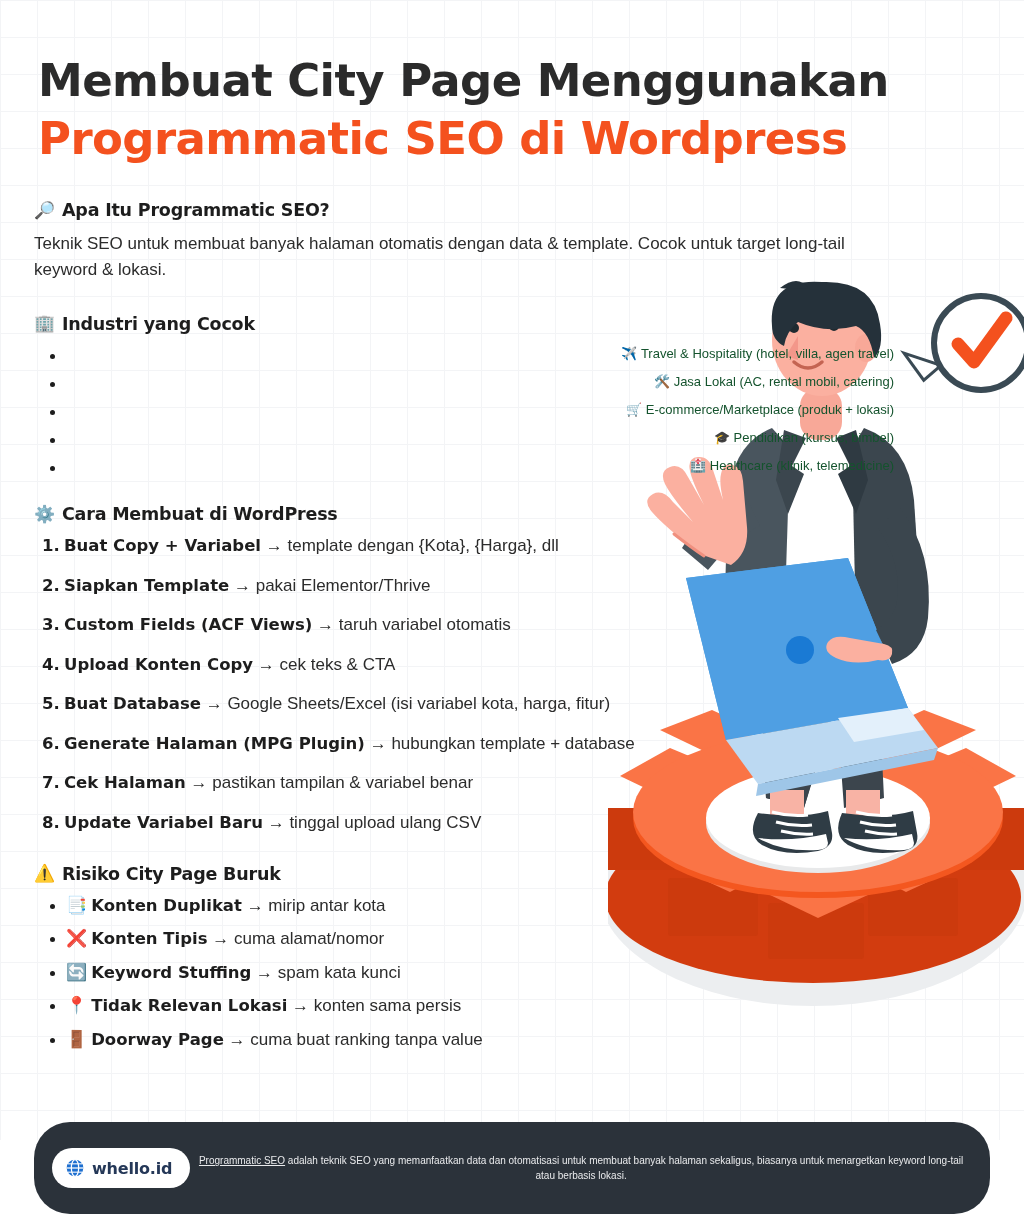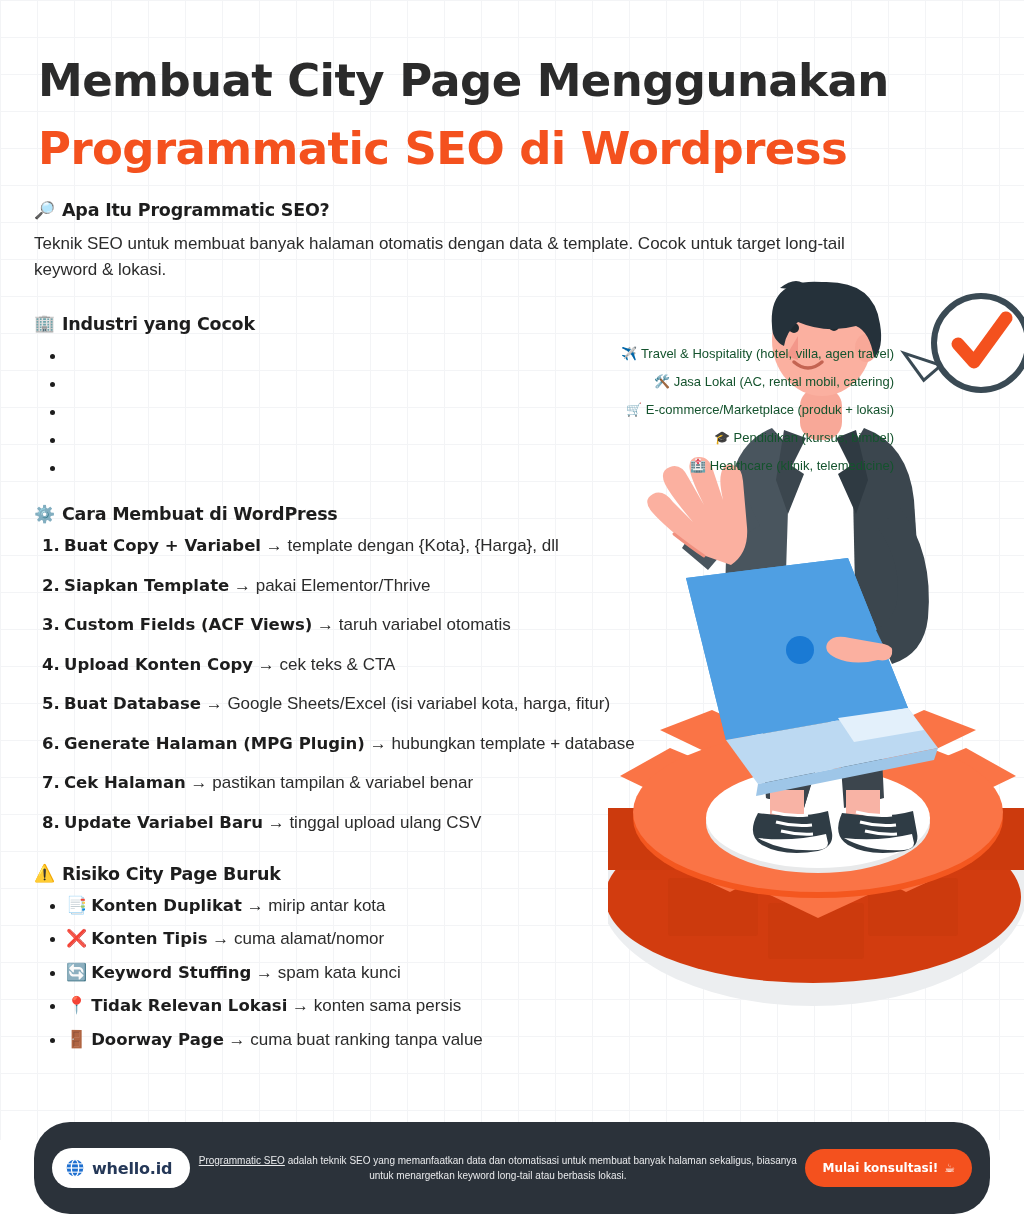--- a/index.html
+++ b/index.html
@@ -58,21 +58,21 @@
   }
   .title-line {
     font-family: "DejaVu Sans", sans-serif;
     font-weight: 700;
     font-size: 45px;
     line-height: 1.28;
     letter-spacing: -0.6px;
     color: #2b2b2b;
     white-space: nowrap;
   }
-  .title-line.accent { color: #f4511e; margin-top: 10px; }
+  .title-line.accent { color: #f4511e; }
 
   
   .content {
     position: absolute;
     left: 34px;
     top: 200px;
     width: 860px;
     z-index: 3;
   }
 
@@ -493,19 +493,15 @@
         <line x1="3.6" y1="7" x2="20.4" y2="7" stroke="#ffffff" stroke-width="1.3"></line>
         <line x1="3.6" y1="17" x2="20.4" y2="17" stroke="#ffffff" stroke-width="1.3"></line>
       </svg>
       <span class="logo-text">whello.id</span>
     </div>
 
     <div class="footer-note">
       <u>Programmatic SEO</u><span> adalah teknik SEO yang memanfaatkan data dan otomatisasi untuk membuat banyak halaman sekaligus, biasanya untuk menargetkan keyword long-tail atau berbasis lokasi.</span>
     </div>
 
-    <button class="cta">
-      <span class="label">Mulai konsultasi!</span>
-      <span class="label">☕</span>
-    </button>
   </div>
 
 </div>
 
 </body></html>

